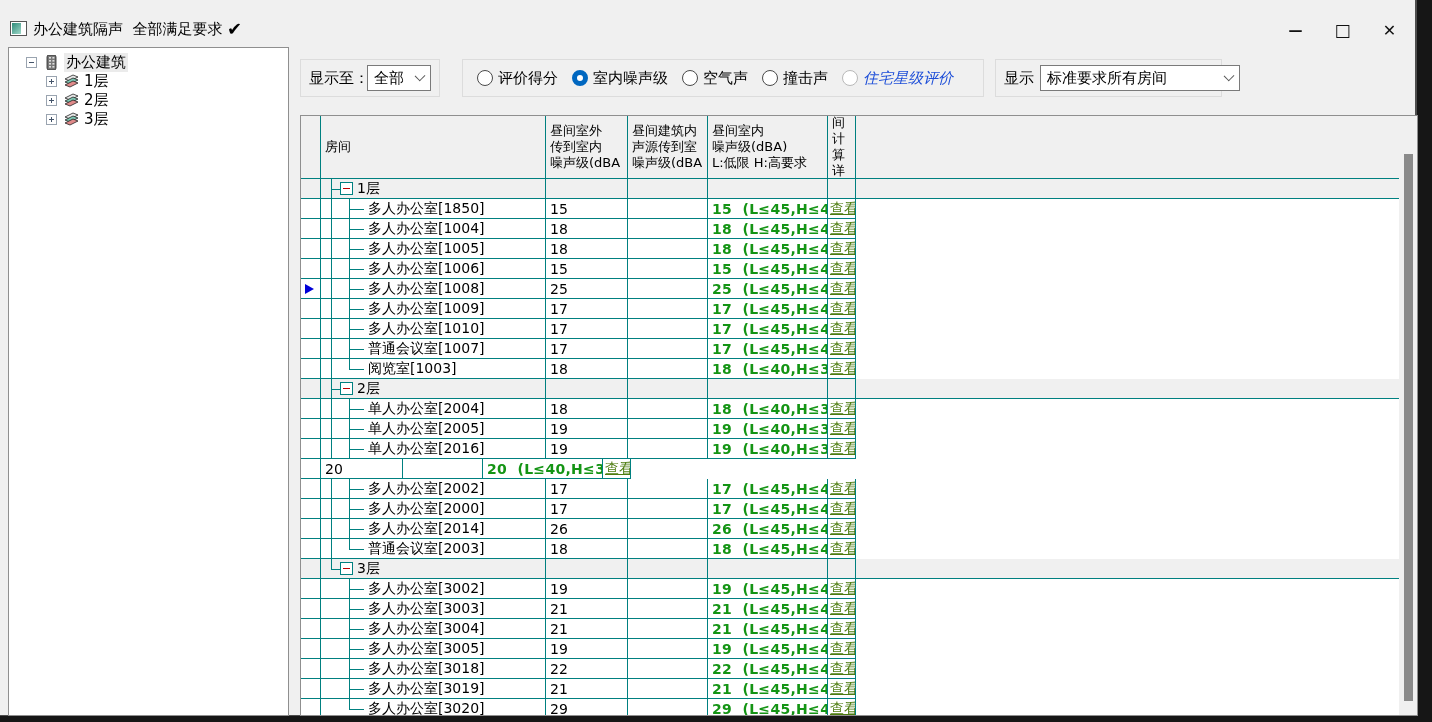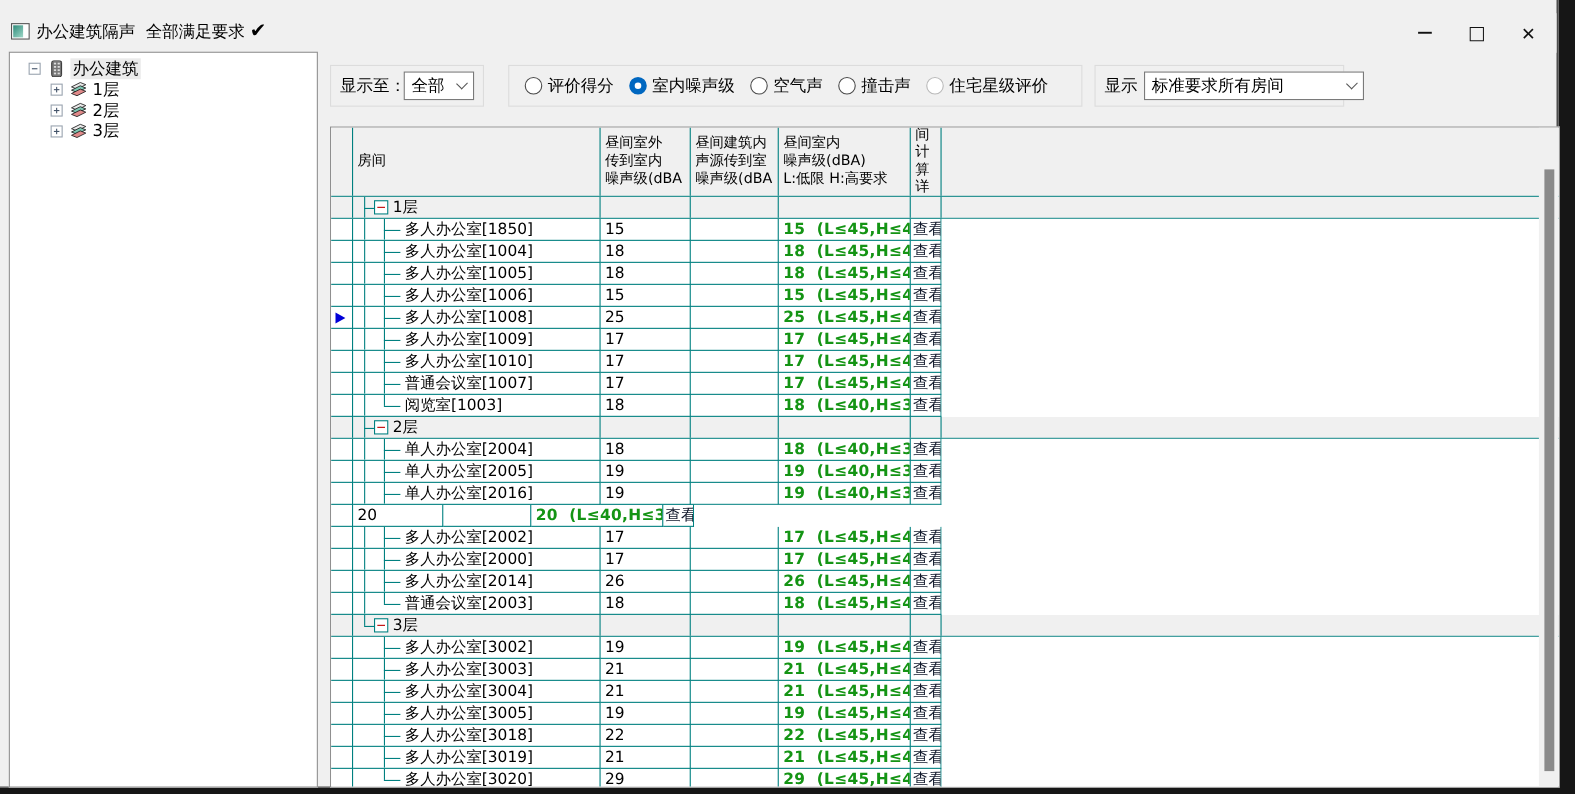--- a/index.html
+++ b/index.html
@@ -46,21 +46,21 @@
   .sel .chev { position:absolute; right:6px; top:8px; width:8px; height:8px; border:solid #555;
                border-width:0 0 1.6px 1.6px; transform:rotate(-45deg) scale(1,0.9); margin-top:-2px; }
   .sel-all { left:66px; width:64px; }
   .sel-display { left:44px; width:200px; }
   .radio-item { display:flex; align-items:center; margin-left:14px; font-size:15px; color:#000; }
   .radio-item:first-child { margin-left:14px; }
   .radio { width:16px; height:16px; border-radius:50%; background:#fff; border:1px solid #4a4a4a;
            margin-right:5px; flex:0 0 16px; }
   .radio.sel-on { border:5px solid #0067C0; }
   .radio.dis { border:1px solid #b9b9b9; }
-  .radio-item.dis { color:#000000; }
+  .radio-item.dis { color:#1d4ed8;font-style:italic; }
 
   
   .table-wrap { position:absolute; left:300px; top:115px; width:1118px; height:601px;
                 border:1px solid #8f8f8f; background:#fff; overflow:hidden; }
   .thead { display:flex; height:63px; background:#f0f0f0; border-bottom:1px solid #008080; }
   .th { border-right:1px solid #008080; font-size:13px; line-height:16px; color:#000;
         display:flex; align-items:center; padding-left:4px; white-space:pre-line; overflow:hidden; }
   .c-marker { width:20px; flex:0 0 20px; }
   .c-room   { width:225px; flex:0 0 225px; }
   .c-out    { width:82px;  flex:0 0 82px; }
@@ -75,21 +75,21 @@
   .trow .td { border-right:1px solid #008080; border-bottom:1px solid #008080;
               font-size:14px; color:#000; position:relative; overflow:hidden;
               display:flex; align-items:center; }
   .trow .td.c-fill { border-bottom:none; border-right:none !important; background:#fff; }
   .trow.group { background:#f0f0f0; border-bottom:1px solid #008080; }
   .trow.group .td { border-bottom:none; background:transparent; }
   .trow.group .td.c-fill { background:transparent; }
 
   .val { padding-left:4px; white-space:pre; }
   .res { padding-left:4px; white-space:pre; font-weight:bold; letter-spacing:0.3px; }
-  .link { color:#0f172a; white-space:nowrap; padding-left:2px; cursor:pointer; }
+  .link { color:#4d7c0f; text-decoration:underline; white-space:nowrap; padding-left:2px; cursor:pointer; }
 
   
   .vl1 { position:absolute; left:10px; top:0; bottom:0; width:1px; background:#008080; }
   .vl1.half { bottom:50%; }
   .vl2 { position:absolute; left:28px; top:0; bottom:0; width:1px; background:#008080; }
   .vl2.half { bottom:50%; }
   .dash { position:absolute; left:28px; top:50%; width:15px; height:1px; background:#008080; }
   .gdash { position:absolute; left:10px; top:50%; width:9px; height:1px; background:#008080; }
   .gbox { position:absolute; left:19px; top:3px; width:13px; height:13px; border:1px solid #008080;
           background:#fff; }

